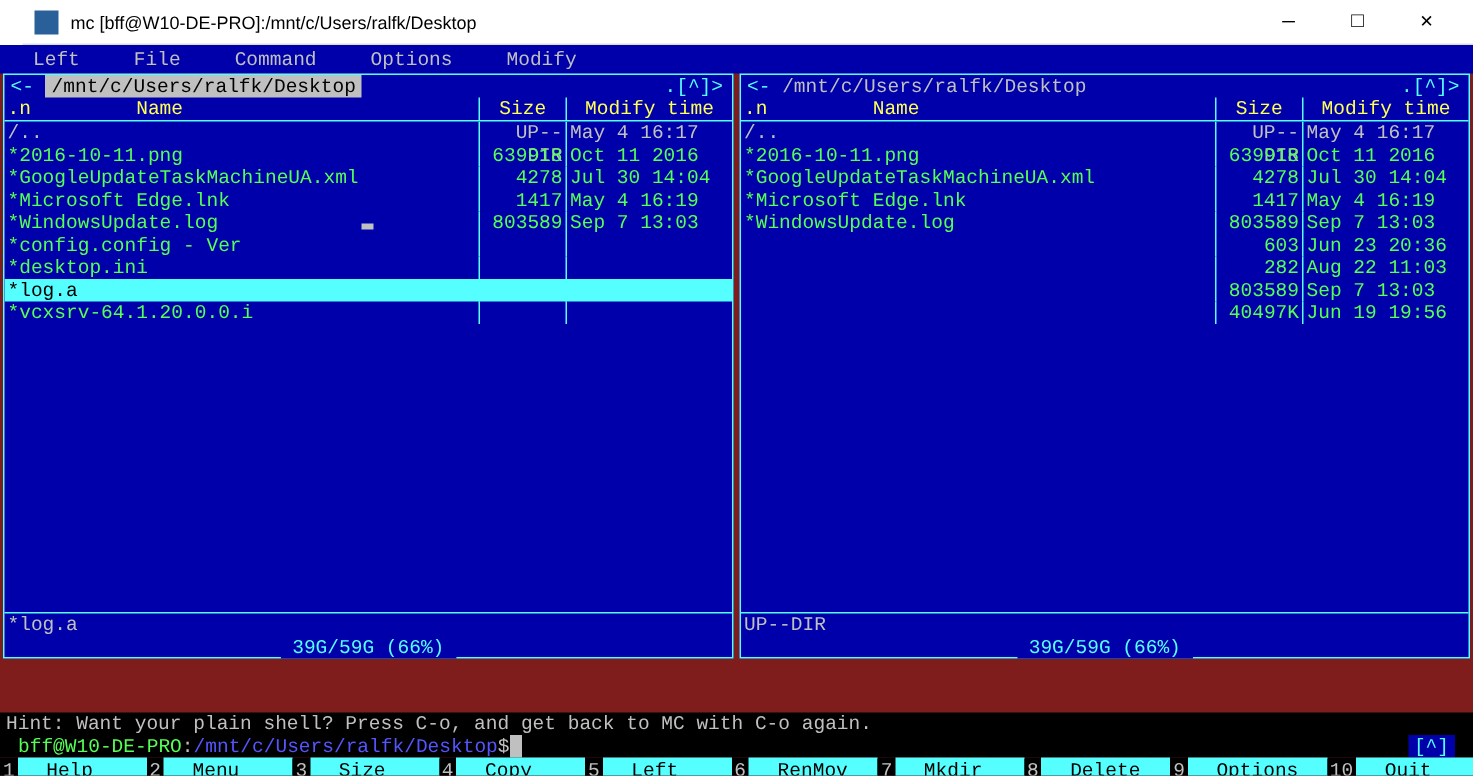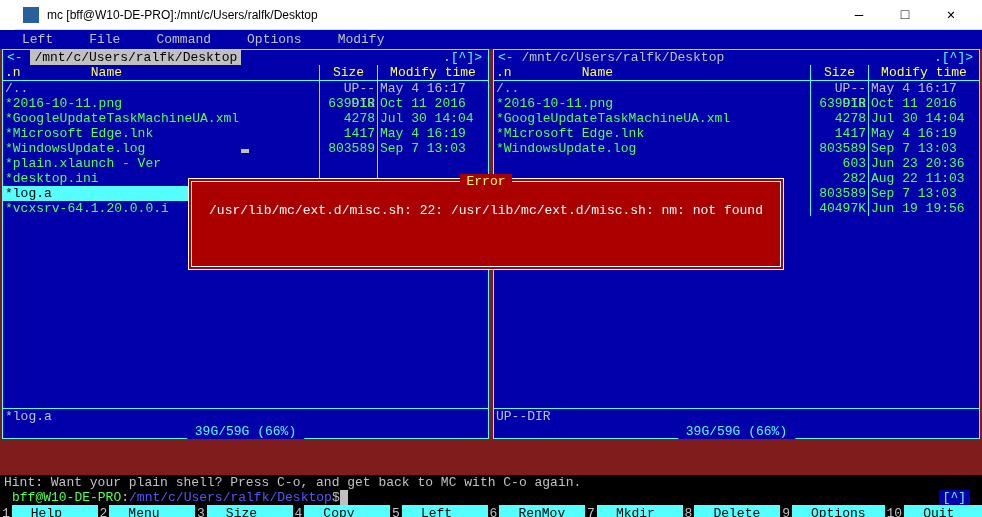--- a/index.html
+++ b/index.html
@@ -202,21 +202,21 @@
             <div class="fname">*Microsoft Edge.lnk</div>
             <div class="fsize">1417</div>
             <div class="fmtime">May  4 16:19</div>
           </div>
           <div class="file-row exec">
             <div class="fname">*WindowsUpdate.log</div>
             <div class="fsize">803589</div>
             <div class="fmtime">Sep  7 13:03</div>
           </div>
           <div class="file-row exec">
-            <div class="fname">*plain.xlaunch - Ver</div>
+            <div class="fname">*config.config - Ver</div>
             <div class="fsize"></div>
             <div class="fmtime"></div>
           </div>
           <div class="file-row exec">
             <div class="fname">*desktop.ini</div>
             <div class="fsize"></div>
             <div class="fmtime"></div>
           </div>
           <div class="file-row selected">
             <div class="fname">*log.a</div>
@@ -344,20 +344,14 @@
         <span class="fkey-lbl">Options</span>
       </div>
       <div class="fkey">
         <span class="fkey-num">10</span>
         <span class="fkey-lbl">Quit</span>
       </div>
     </div>
 
   <div class="little-cursor"></div>
 
-  <div class="error-dialog">
-    <div class="error-inner">
-      <div class="error-title"><span>Error</span></div>
-      <div class="error-msg">/usr/lib/mc/ext.d/misc.sh: 22: /usr/lib/mc/ext.d/misc.sh: nm: not found</div>
-    </div>
-  </div>
 
 </div>
 
 </body></html>

